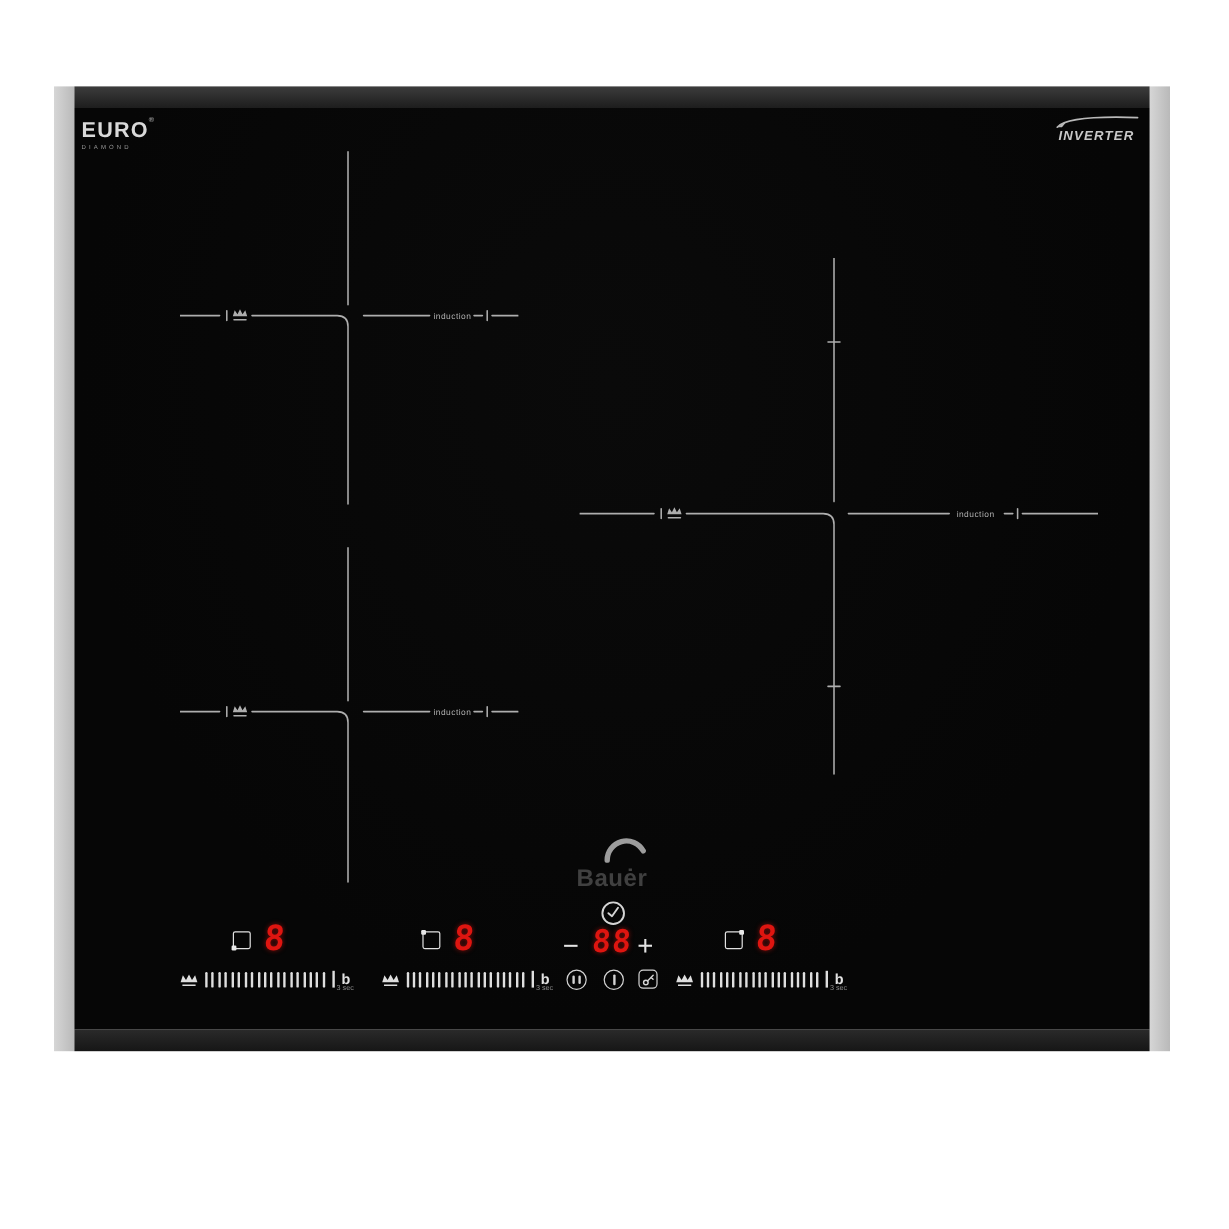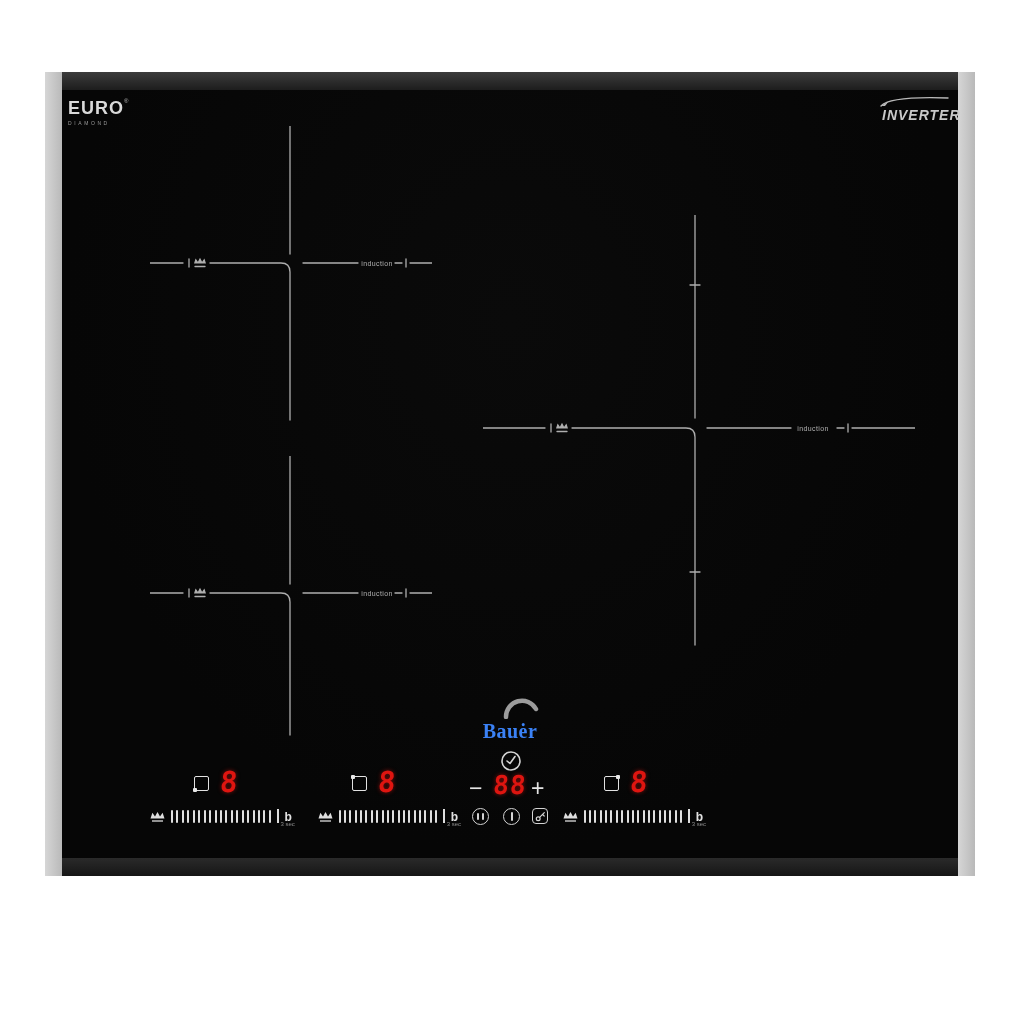--- a/index.html
+++ b/index.html
@@ -16,23 +16,23 @@
   .edge-bottom{top:858px;height:18px;background:linear-gradient(#2a2a2a,#161616);}
   .glass{position:absolute;left:62px;top:90px;width:896px;height:768px;
     background:radial-gradient(ellipse at 50% 30%, #0a0a0a 0%, #060606 70%);}
 
   
   .euro-logo{position:absolute;left:68px;top:98px;color:#d9d9d9;}
   .euro-name{font-weight:bold;font-size:18px;letter-spacing:1px;}
   .euro-reg{font-size:6px;vertical-align:top;color:#bdbdbd;}
   .euro-sub{font-size:5px;letter-spacing:2.6px;color:#9a9a9a;margin-top:1px;}
   .inverter{position:absolute;left:876px;top:94px;width:80px;}
-  .inverter-text{font-size:14px;font-weight:bold;font-style:italic;color:#c9c9c9;
+  .inverter-text{font-size:11px;font-weight:bold;font-style:italic;color:#c9c9c9;
     letter-spacing:1px;margin-top:-7px;margin-left:6px;}
-  .bauer{position:absolute;left:470px;top:697px;width:80px;text-align:center;color:#3b82f6;font-family:Liberation Serif, serif;}
+  .bauer{position:absolute;left:470px;top:697px;width:80px;text-align:center;color:#404040;}
   .bauer-text{font-size:20px;font-weight:bold;letter-spacing:.5px;margin-top:-3px;}
 
   
   .zone-svg{position:absolute;}
   .zone-svg path{stroke:#aeaeae;stroke-width:1.3;fill:none;stroke-linecap:round;}
   .zone-svg path.crown{fill:#aeaeae;stroke:none;}
   .zone-svg text{fill:#b0b0b0;font-size:7px;letter-spacing:.4px;
     font-family:"Liberation Sans", sans-serif;}
 
   

